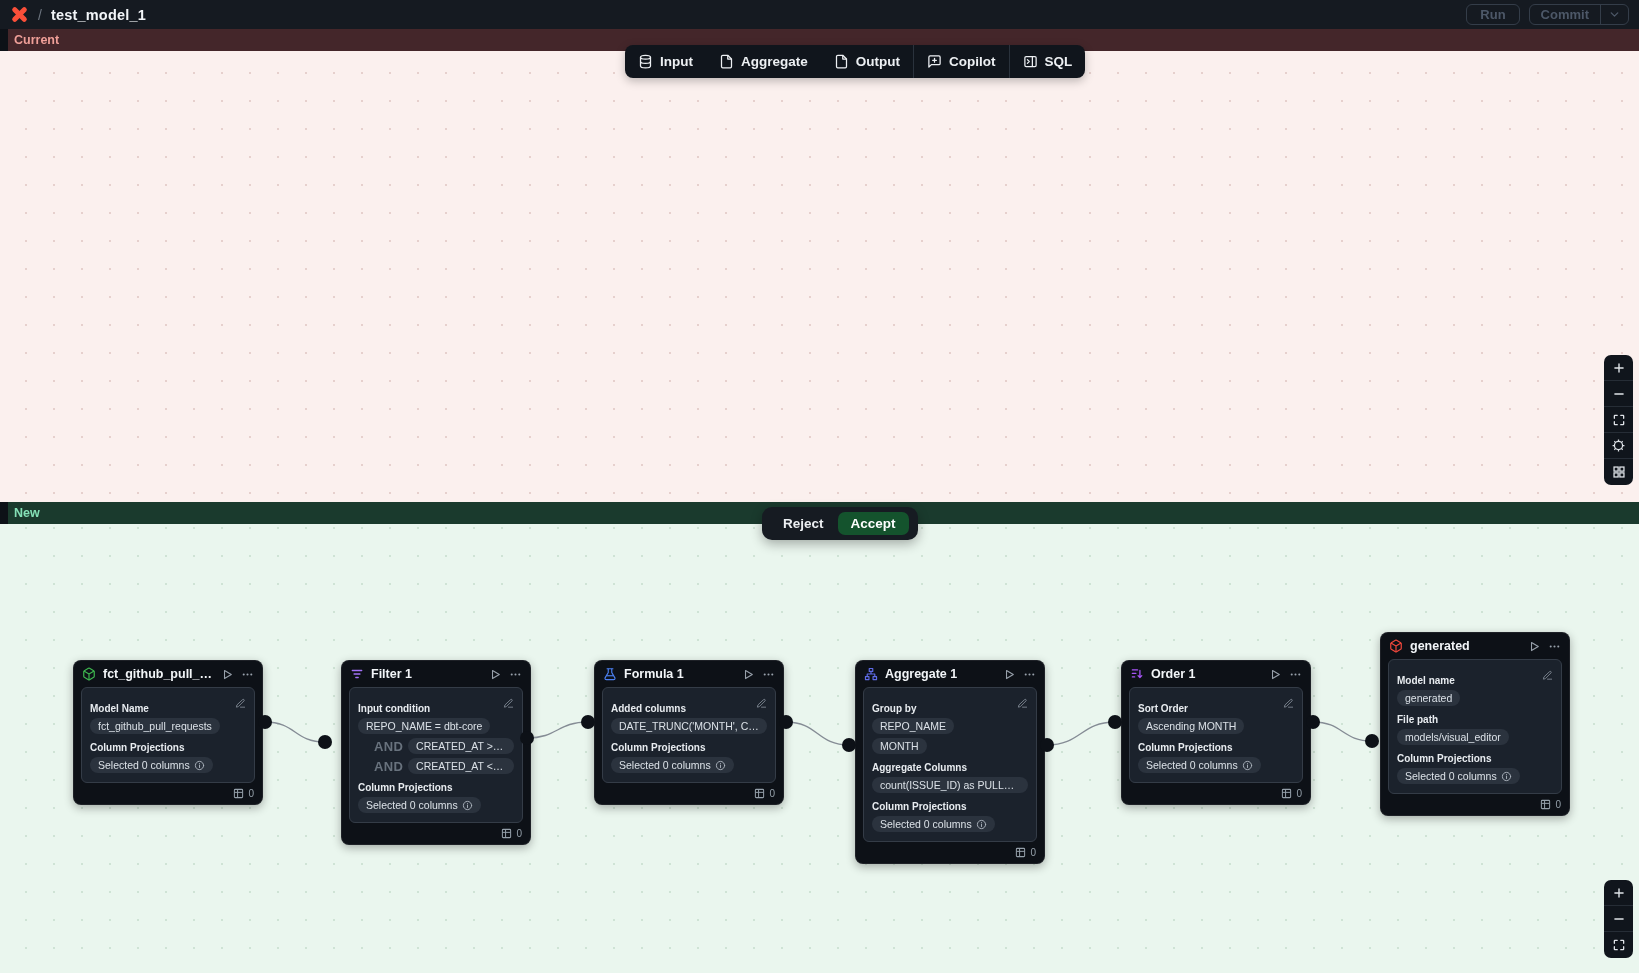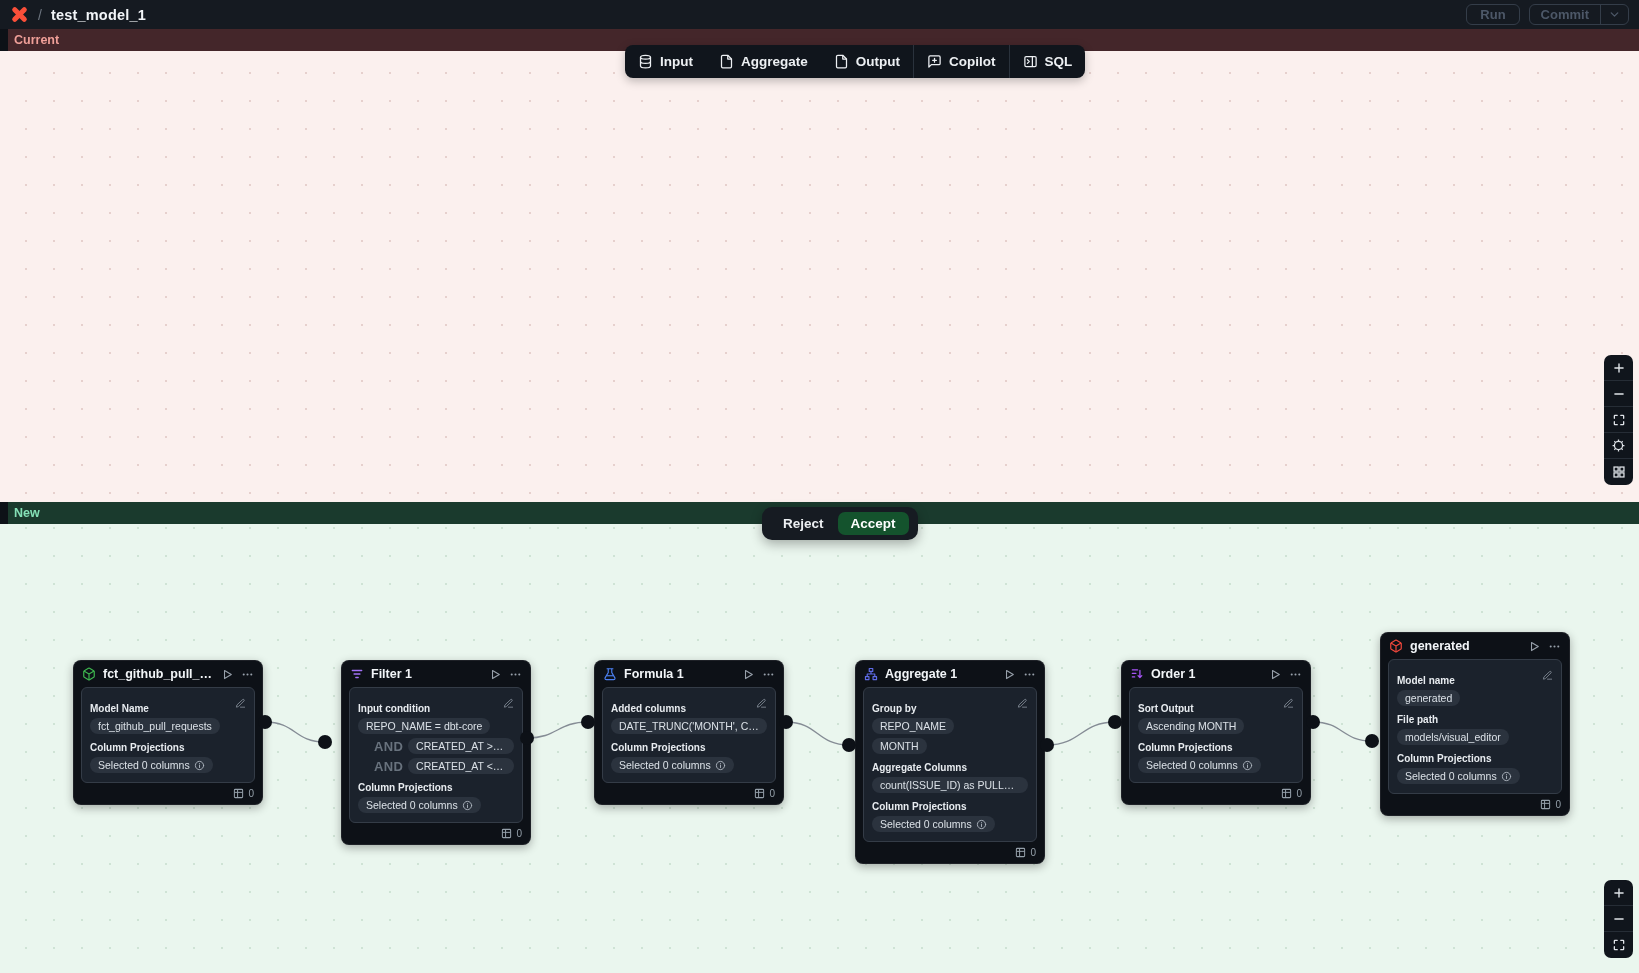--- a/index.html
+++ b/index.html
@@ -565,21 +565,21 @@
       <span class="hicon">
           <svg width="13" height="13">
             <use href="#i-dots"></use>
           </svg>
         </span>
     </div>
     <div class="node-body">
       <span class="pencil"><svg width="11" height="11">
             <use href="#i-pencil"></use>
           </svg></span>
-      <div class="f-label">Sort Output</div>
+      <div class="f-label">Sort Order</div>
       <div class="pill-row">
           <span class="pill">
             <span class="pt">Ascending MONTH</span>
           </span>
         </div>
       <div class="f-label">Column Projections</div>
       <div class="pill-row">
           <span class="pill">
             <span class="pt">Selected 0 columns</span>
             <svg class="ic-info" width="11" height="11">

